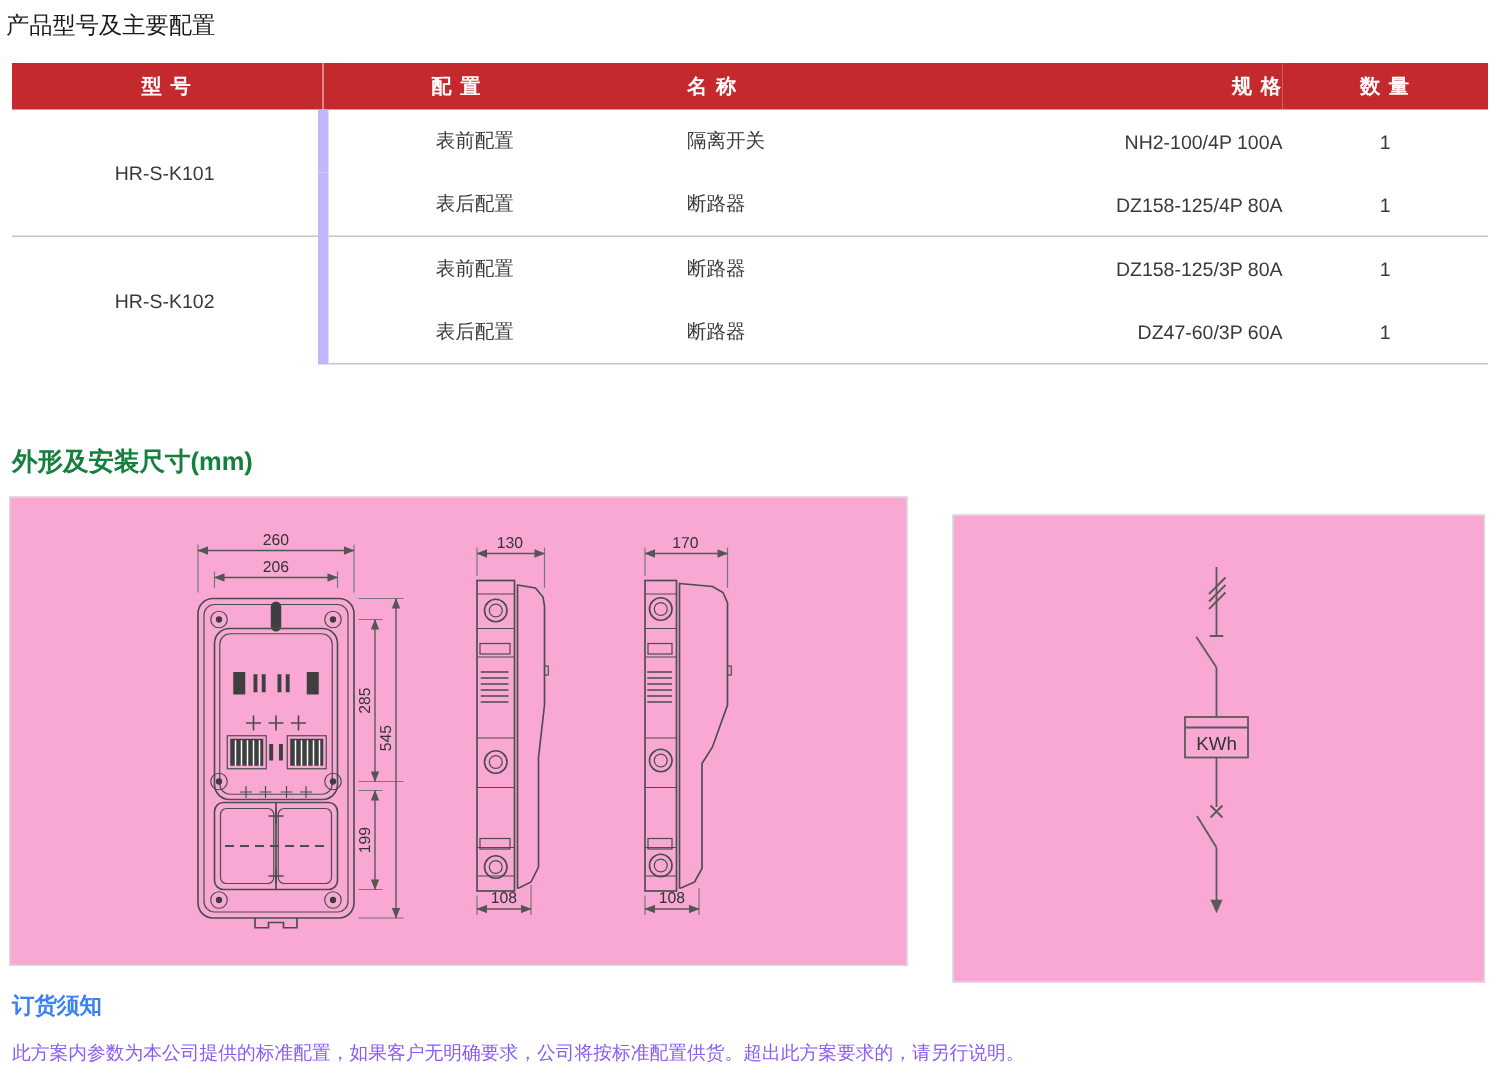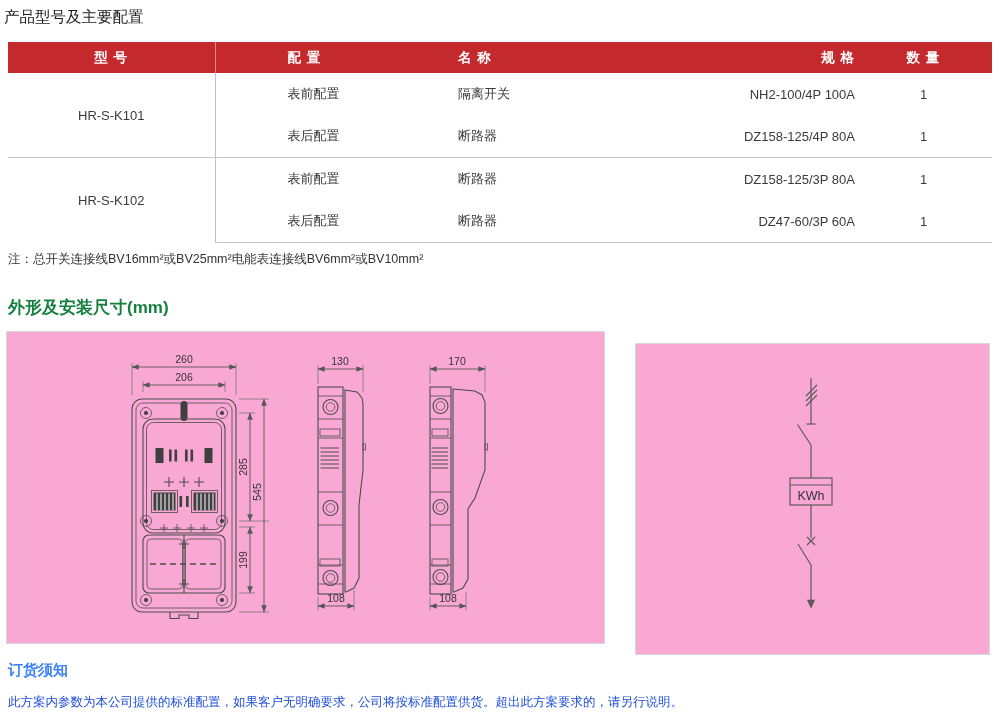--- a/index.html
+++ b/index.html
@@ -9,37 +9,37 @@
   }
   .title{position:absolute;left:4px;top:7px;font-size:15.5px;font-weight:normal;color:#1a1a1a;}
   
   table.spec{position:absolute;left:8px;top:42px;width:984px;border-collapse:collapse;table-layout:fixed;}
   table.spec th{
     background:var(--accent,#c4292e);color:#ffffff;font-size:13.5px;font-weight:bold;
     height:31px;padding:0;letter-spacing:1px;
   }
   table.spec th:first-child{border-right:1px solid rgba(255,255,255,.45);}
   table.spec td{font-size:13px;color:#3a3a3a;height:42px;padding:0;vertical-align:middle;}
-  td.model{font-size:13.5px;text-align:center;border-right:1px solid #c4b5fd;}
+  td.model{font-size:13.5px;text-align:center;border-right:7px solid #c4b5fd;}
   .c{text-align:center;}
   .pl72{text-align:left;padding-left:72px !important;}
   .pl28{text-align:left;padding-left:28px !important;}
   .pl23{text-align:right;padding-left:23px !important;}
   tr.sep td{border-top:1px solid #c6c6c6;}
   tbody tr:last-child td{border-bottom:1px solid #c6c6c6;}
   
   .note{position:absolute;left:8px;top:251px;font-size:12.5px;color:#333;}
   .sec-heading{position:absolute;font-size:17px;font-weight:bold;color:#15803d;}
   .sh-left{left:8px;top:296px;}
   .sh-right{left:636px;top:296px;}
   .panel{position:absolute;border:1.5px solid #d5d9db;background:#f9a8d4;}
   .panel-left{left:6px;top:331px;width:597px;height:311px;}
   .panel-right{left:635px;top:331px;width:353px;height:310px;margin-top:12px;}
   .order-heading{position:absolute;left:8px;top:661px;font-size:15px;font-weight:bold;color:#3b82f6;}
-  .order-text{position:absolute;left:8px;top:694px;font-size:12.5px;color:#1d4ed8;}
+  .order-text{position:absolute;left:8px;top:694px;font-size:12.5px;color:#8b5cf6;}
   
   svg{display:block;}
   .ln{stroke:#4c4c4c;fill:none;stroke-width:1.1;}
   .ln2{stroke:#4c4c4c;fill:none;stroke-width:0.8;}
   .fillDark{fill:#3f3f3f;stroke:none;}
   .ext{stroke:#777;stroke-width:0.8;fill:none;}
   .dl{stroke:#555;stroke-width:0.9;fill:none;}
   .dimtxt{font-size:10.5px;fill:#333;font-family:"Liberation Sans",sans-serif;}
   .wd{stroke:#5a5a5a;fill:none;stroke-width:1.2;}
   .kwh{font-size:12.5px;fill:#333;font-family:"Liberation Sans",sans-serif;}
@@ -91,21 +91,20 @@
       </tr>
       <tr>
         <td class="pl72">表后配置</td>
         <td class="pl28">断路器</td>
         <td class="pl23">DZ47-60/3P 60A</td>
         <td class="c">1</td>
       </tr>
     </tbody>
   </table>
 
-  <div class="note">注：总开关连接线BV16mm²或BV25mm²电能表连接线BV6mm²或BV10mm²</div>
 
   <div class="sec-heading sh-left">外形及安装尺寸(mm)</div>
 
   <div class="panel panel-left">
     <svg width="597" height="311" viewBox="0 0 597 311">
       <defs>
         <marker id="da" viewBox="0 0 10 10" refX="9.5" refY="5" markerWidth="10" markerHeight="7" orient="auto-start-reverse" markerUnits="userSpaceOnUse">
           <path d="M0,1 L10,5 L0,9 Z" fill="#555"></path>
         </marker>
       </defs>

